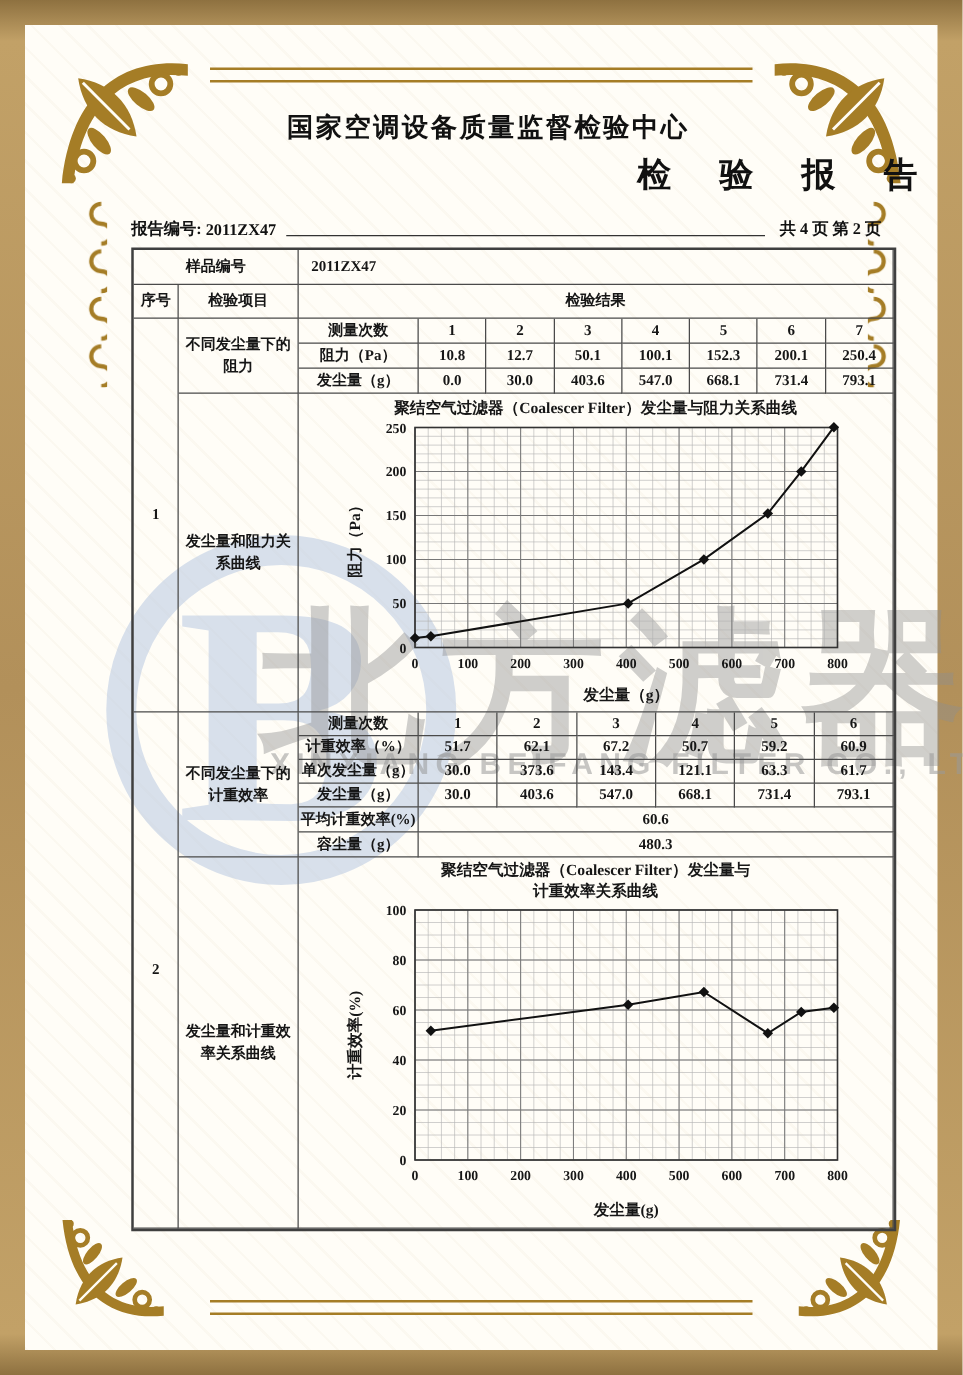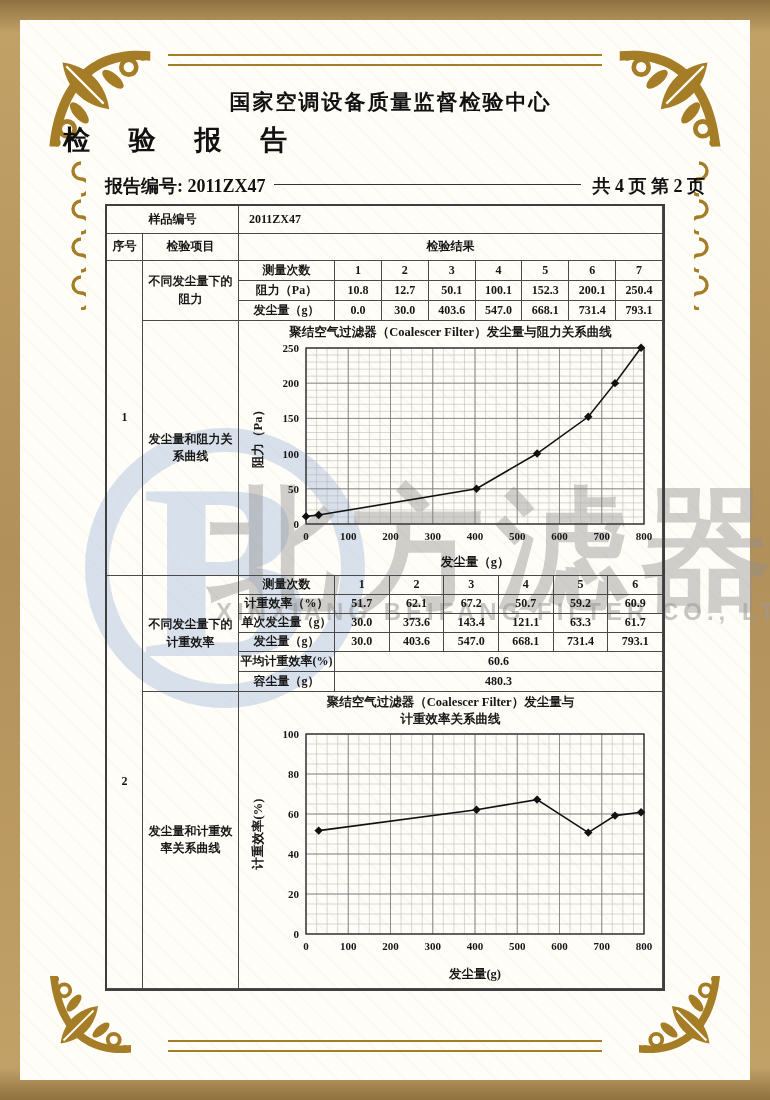--- a/index.html
+++ b/index.html
@@ -24,27 +24,27 @@
   .corner.bl{left:24px;bottom:20px;width:90px;height:90px;transform:scaleY(-1);}
   .corner.br{right:24px;bottom:20px;width:90px;height:90px;transform:scale(-1,-1);}
   
   .watermark{position:absolute;inset:0;z-index:0;pointer-events:none;}
   .wm-logo{position:absolute;left:40px;top:398px;opacity:.55;}
   .wm-cn{position:absolute;left:188px;top:442px;font-size:132px;font-weight:700;color:#8f8f8f;opacity:.42;letter-spacing:12px;white-space:nowrap;font-family:"Liberation Serif",serif;}
   .wm-en{position:absolute;left:196px;top:578px;font-size:24px;font-weight:700;color:#9a9a9a;opacity:.55;letter-spacing:5px;white-space:nowrap;font-family:"Liberation Sans",sans-serif;}
   
   .content{position:relative;z-index:1;}
   .org-title{margin-top:68px;text-align:center;font-size:21px;font-weight:700;letter-spacing:2px;color:#111;padding-left:11px;}
-  .doc-title{margin-top:6px;text-align:left;font-size:27px;font-weight:700;letter-spacing:16px;text-indent:16px;color:#111;padding-left:27px;}
+  .doc-title{margin-top:6px;text-align:right;font-size:27px;font-weight:700;letter-spacing:16px;text-indent:16px;color:#111;}
   .doc{width:600px;margin:16px 0 0 85px;}
-  .meta-row{display:flex;align-items:center;font-size:18px;font-weight:700;color:#111;}
+  .meta-row{display:flex;align-items:flex-end;font-size:13px;font-weight:700;color:#111;}
   .meta-fill{flex:1;border-bottom:1.3px solid #333;margin:0 12px 3px 8px;}
   
   .tbl{
-    margin-top:6px;width:560px;box-sizing:border-box;border:2px solid #3f3f3f;
+    margin-top:6px;width:612px;box-sizing:border-box;border:2px solid #3f3f3f;
     display:grid;
     grid-template-columns:36px 96px 96px repeat(42,1fr);
     grid-template-rows:28px 27px 20px 20px 20px 255px 19px 19px 19px 19px 20px 20px 297px;
   }
   .cell{
     border-right:1px solid #4a4a4a;border-bottom:1px solid #4a4a4a;
     display:flex;align-items:center;justify-content:center;text-align:center;
     font-size:12px;font-weight:600;color:#161616;line-height:1.45;padding:0 2px;overflow:visible;white-space:nowrap;
   }
   .wrap{white-space:normal;}

